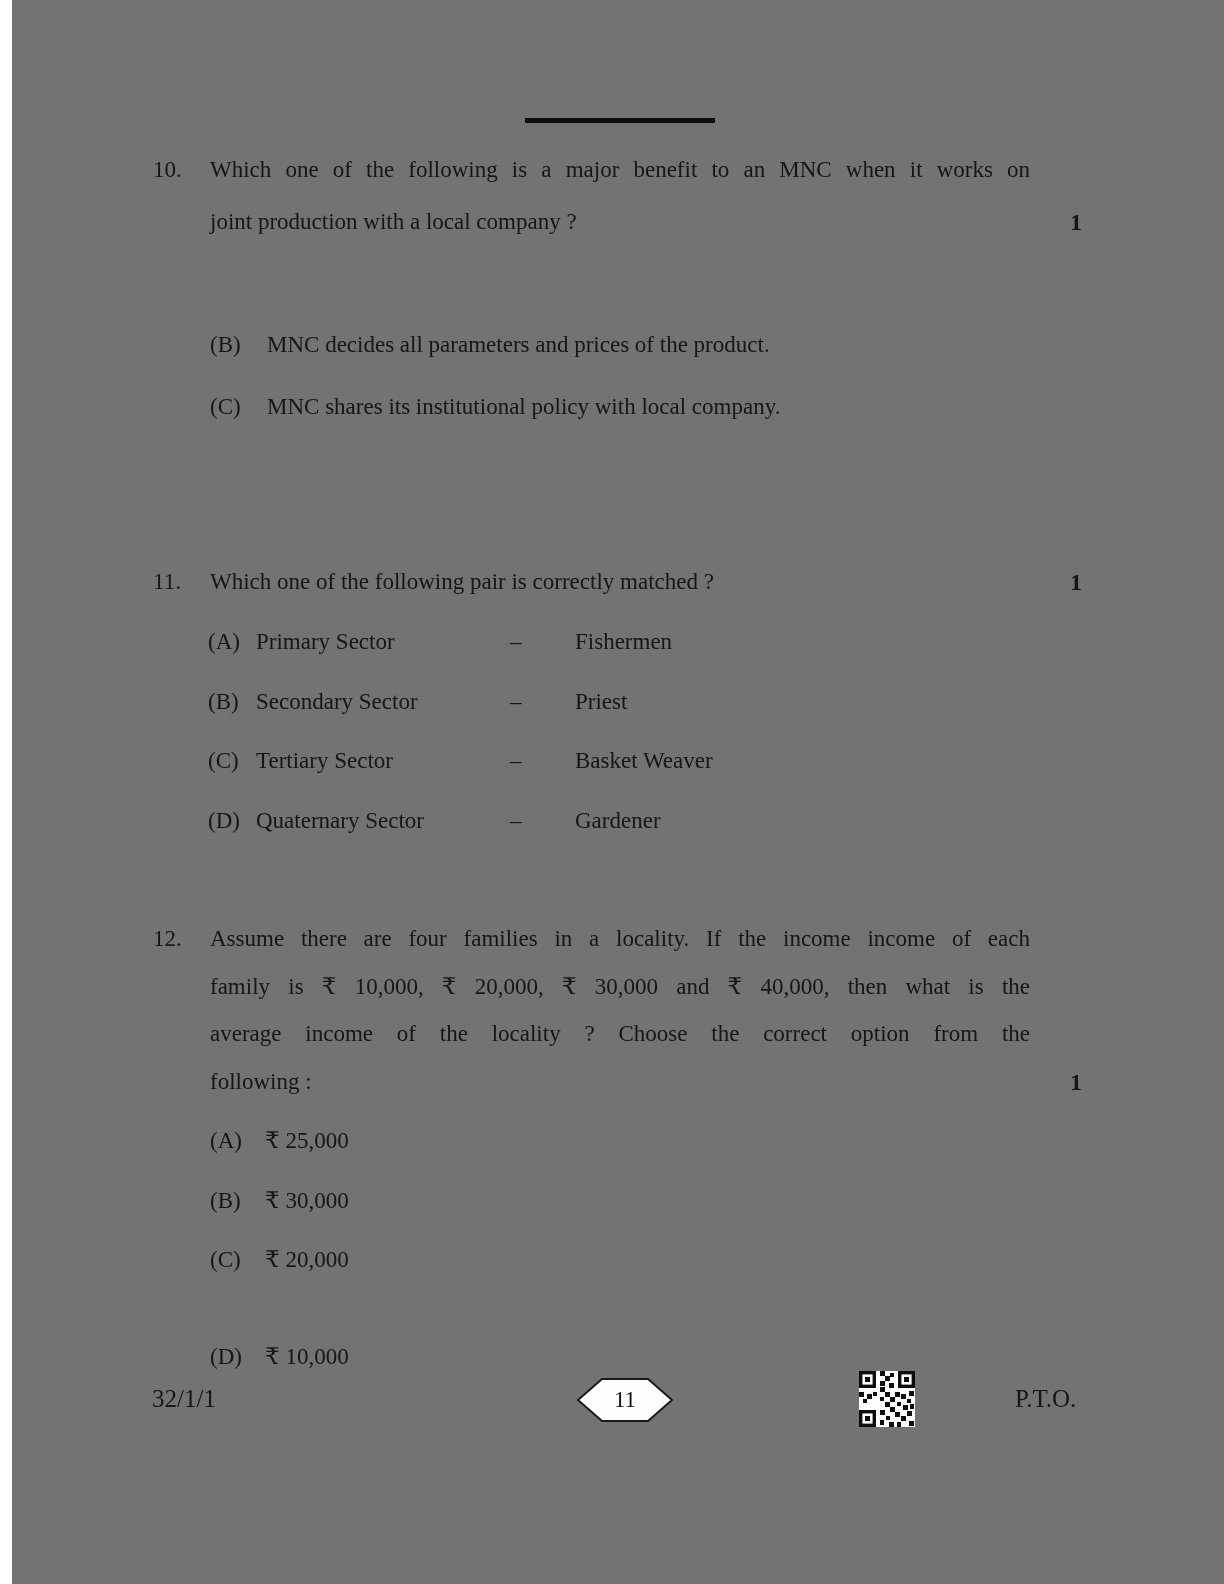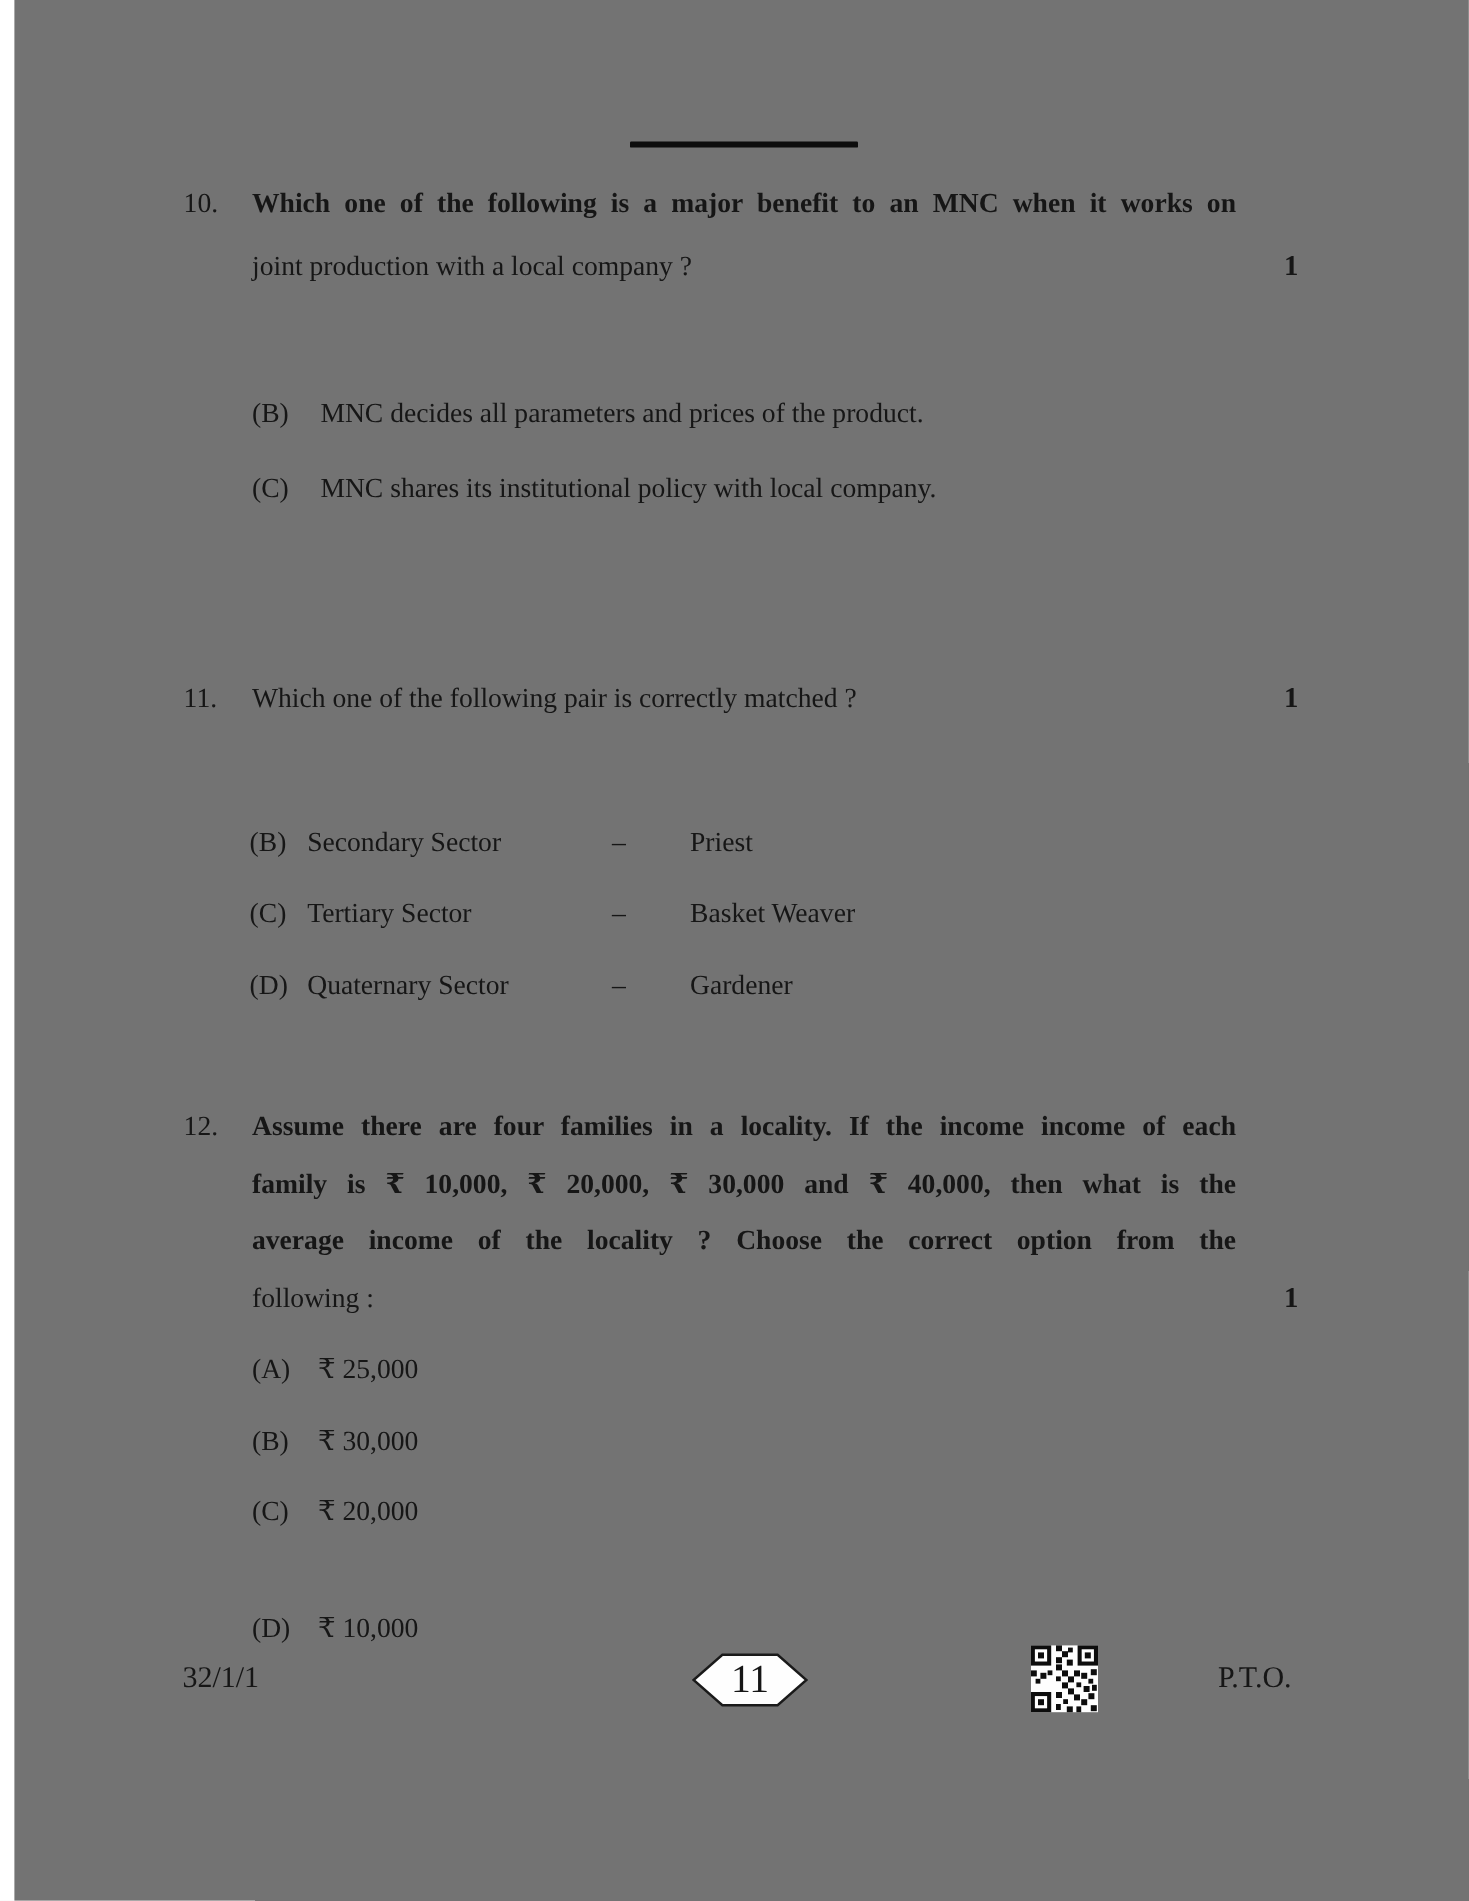--- a/index.html
+++ b/index.html
@@ -13,40 +13,39 @@
     margin-left:12px;
   }
   .abs{position:absolute;}
   .tline{font-size:23px;line-height:30px;white-space:nowrap;}
   .just{
     width:820px;
     white-space:normal;
     text-align:justify;
     text-align-last:justify;
     text-justify:inter-word;
-    font-weight:bold;
   }
   .qnum{font-size:23px;line-height:30px;}
   .marks{font-size:24px;line-height:30px;font-weight:700;width:36px;text-align:center;}
   .divider{
     left:513px;top:118px;width:190px;height:5px;
     background:#0d0d0d;border-radius:1px;
   }
   .opt-label{display:inline-block;width:57px;}
   .opt-label-sm{display:inline-block;width:55px;}
   .p-label{display:inline-block;width:48px;}
   .p-left{display:inline-block;width:254px;}
   .p-dash{display:inline-block;width:65px;}
   .footer-code{font-size:25px;line-height:30px;font-weight:400;}
   .hexwrap{left:563px;top:1376px;width:100px;height:48px;}
   .hexwrap svg{position:absolute;left:0;top:0;}
   .hexnum{
     position:absolute;inset:0;
     display:flex;align-items:center;justify-content:center;
-    font-size:33px;color:#161616;
+    font-size:23px;color:#161616;
   }
   .qr{left:847px;top:1371px;width:56px;height:56px;}
 </style>
 </head>
 <body>
 
 <div class="page">
 
   <div class="abs divider"></div>
 
@@ -59,20 +58,23 @@
     <span class="opt-label">(B)</span><span>MNC decides all parameters and prices of the product.</span>
   </div>
   <div class="abs tline" style="left:198px;top:392px">
     <span class="opt-label">(C)</span><span>MNC shares its institutional policy with local company.</span>
   </div>
 
   <div class="abs qnum" style="left:141px;top:567px">11.</div>
   <div class="abs tline" style="left:198px;top:567px">Which one of the following pair is correctly matched ?</div>
   <div class="abs marks" style="left:1046px;top:567px">1</div>
 
+  <div class="abs tline" style="left:196px;top:627px">
+    <span class="p-label">(A)</span><span class="p-left">Primary Sector</span><span class="p-dash">–</span><span>Fishermen</span>
+  </div>
   <div class="abs tline" style="left:196px;top:687px">
     <span class="p-label">(B)</span><span class="p-left">Secondary Sector</span><span class="p-dash">–</span><span>Priest</span>
   </div>
   <div class="abs tline" style="left:196px;top:746px">
     <span class="p-label">(C)</span><span class="p-left">Tertiary Sector</span><span class="p-dash">–</span><span>Basket Weaver</span>
   </div>
   <div class="abs tline" style="left:196px;top:806px">
     <span class="p-label">(D)</span><span class="p-left">Quaternary Sector</span><span class="p-dash">–</span><span>Gardener</span>
   </div>
 

